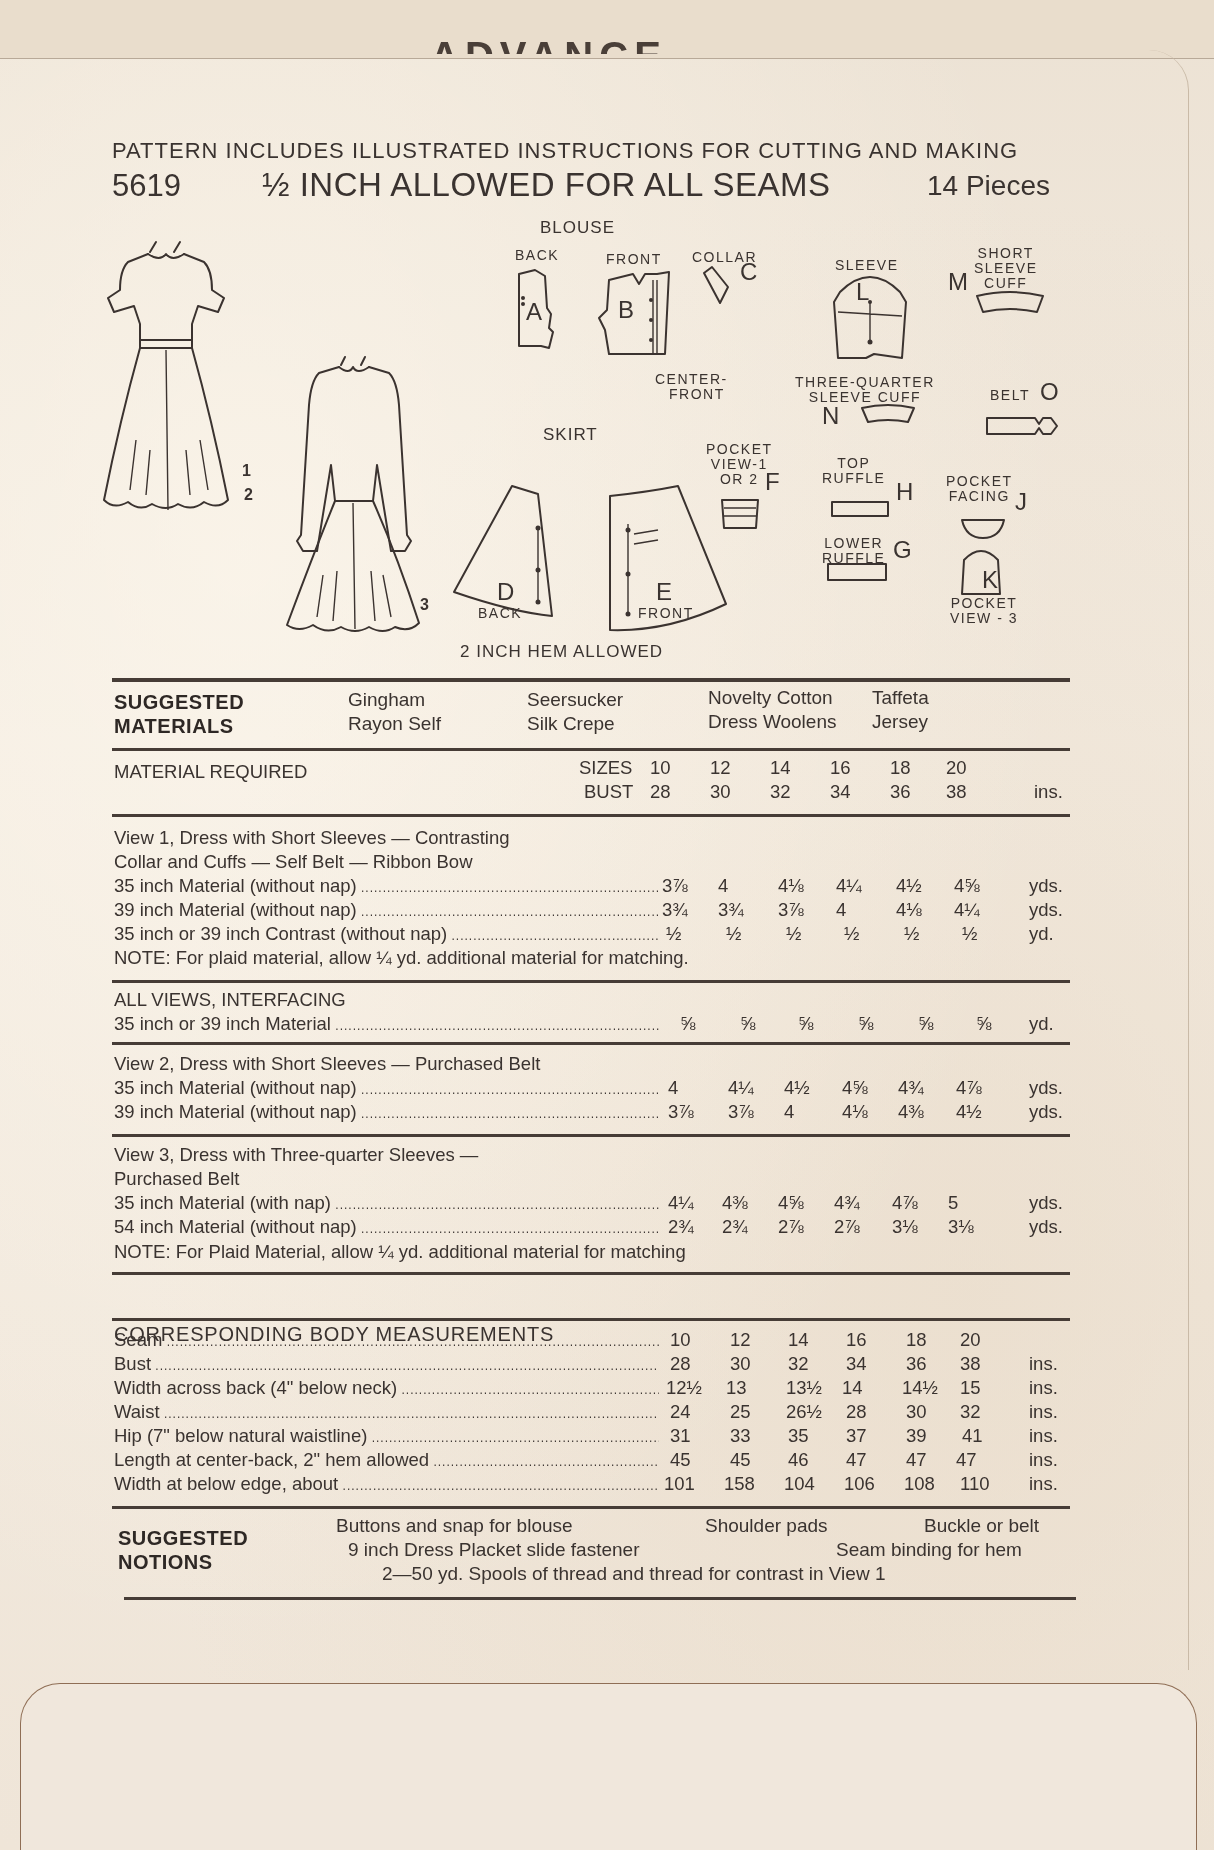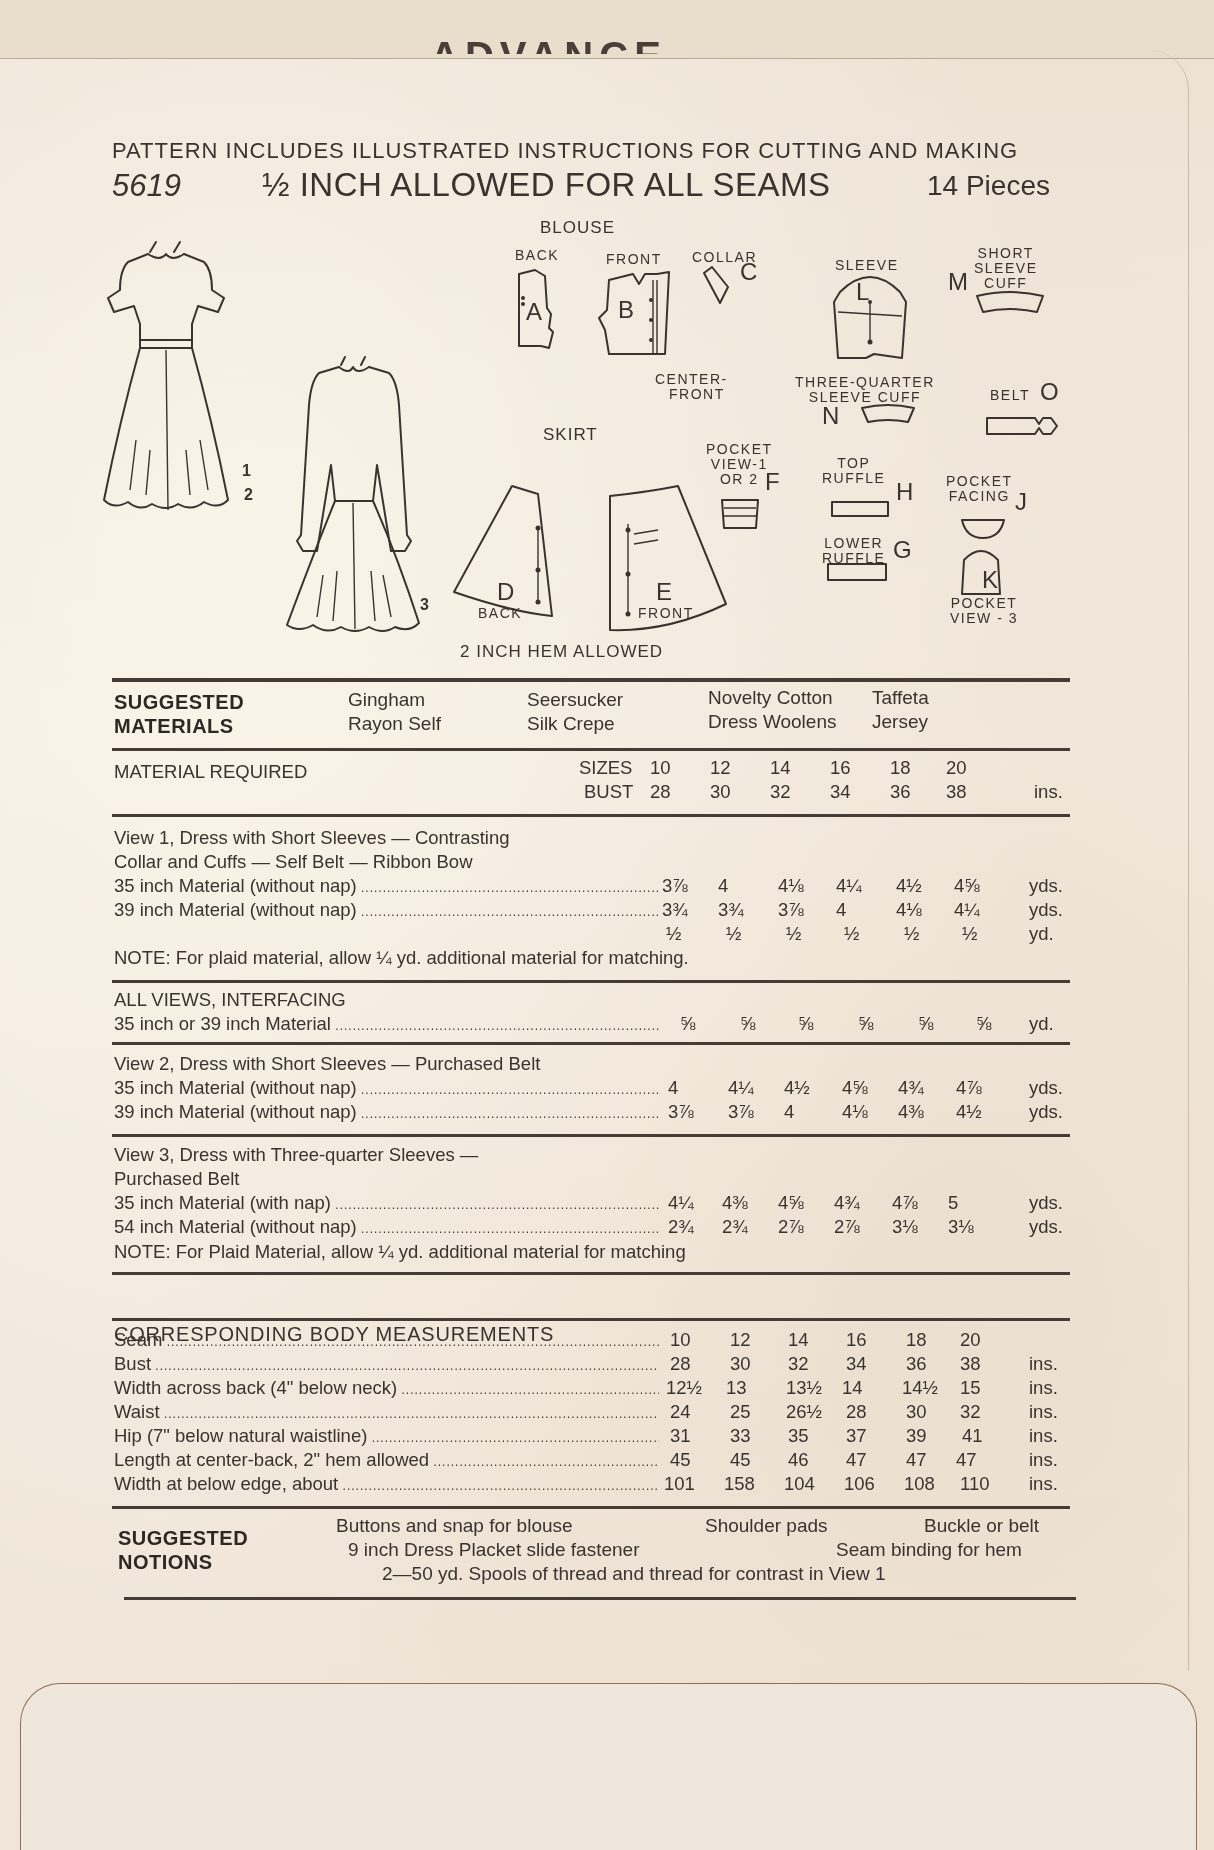--- a/index.html
+++ b/index.html
@@ -30,21 +30,21 @@
   }
   .flap-bottom {
     position:absolute; left:20px; top:1683px; width:1175px; height:167px;
     border:1.5px solid #8f6e55; border-bottom:none;
     border-top-left-radius:40px; border-top-right-radius:40px;
     background:#f0e7dc;
   }
 
   .t { position:absolute; white-space:nowrap; }
   .header-line1 { left:112px; top:138px; font-size:22px; letter-spacing:1px; }
-  .pattern-num { left:112px; top:168px; font-size:31px;font-style:italic; }
+  .pattern-num { left:112px; top:168px; font-size:31px; }
   .seam-title { left:262px; top:166px; font-size:33px; letter-spacing:0.5px; }
   .pieces { left:927px; top:170px; font-size:28px; }
 
   .lbl { position:absolute; font-size:14px; letter-spacing:1.5px; text-align:center; line-height:15px; }
   .biglbl { position:absolute; font-size:17px; letter-spacing:1px; }
   .letter { position:absolute; font-size:24px; }
 
   .hr { position:absolute; left:112px; width:958px; height:4px; background:#463c36; }
   .hr.thin { height:3px; }
 
@@ -299,20 +299,21 @@
   <span class="label">39 inch Material (without nap)</span>
   <span class="v" style="left:548px">3¾</span>
   <span class="v" style="left:604px">3¾</span>
   <span class="v" style="left:664px">3⅞</span>
   <span class="v" style="left:722px">4</span>
   <span class="v" style="left:782px">4⅛</span>
   <span class="v" style="left:840px">4¼</span>
   <span class="unit">yds.</span>
 </div>
 <div class="row" style="top:922px">
+  <span class="label">35 inch or 39 inch Contrast (without nap)</span>
   <span class="v" style="left:552px">½</span>
   <span class="v" style="left:612px">½</span>
   <span class="v" style="left:672px">½</span>
   <span class="v" style="left:730px">½</span>
   <span class="v" style="left:790px">½</span>
   <span class="v" style="left:848px">½</span>
   <span class="unit">yd.</span>
 </div>
 <div class="line" style="top:946px">NOTE:  For plaid material, allow ¼ yd. additional material for matching.</div>
 <div class="hr thin" style="top:980px"></div>

